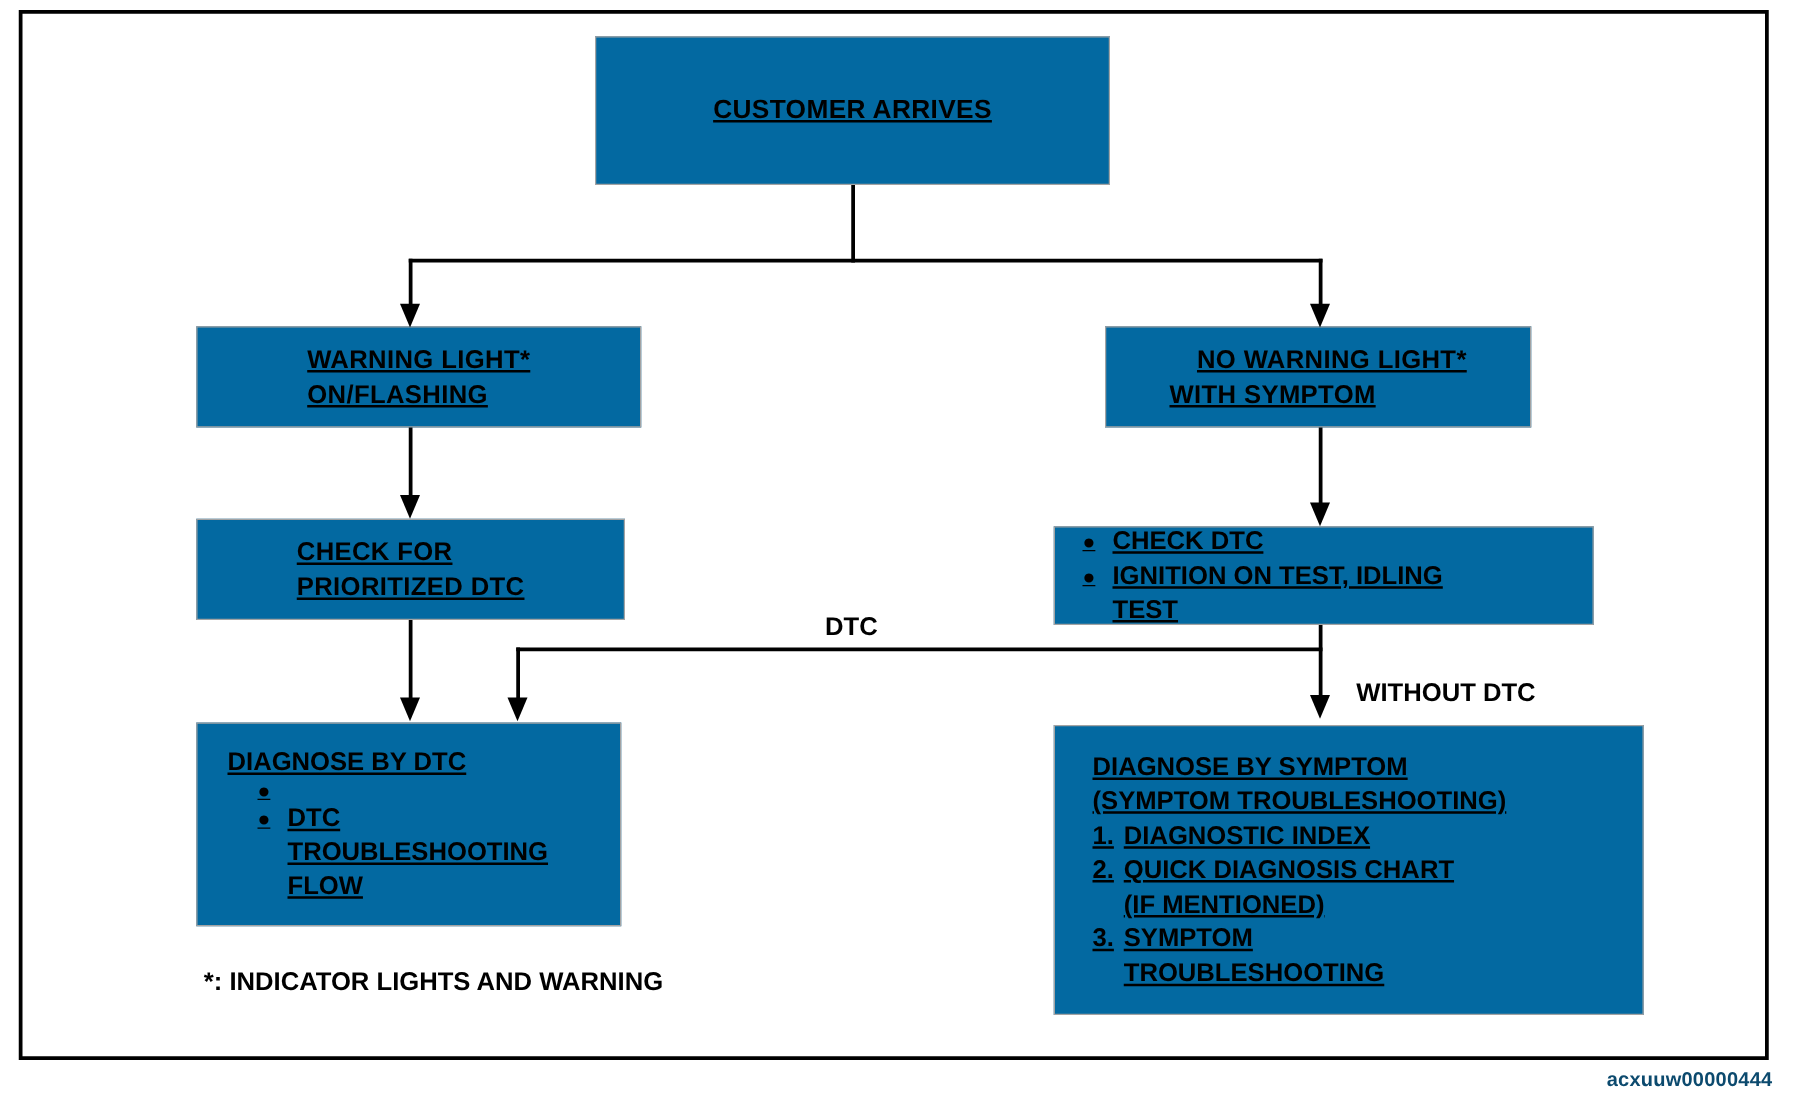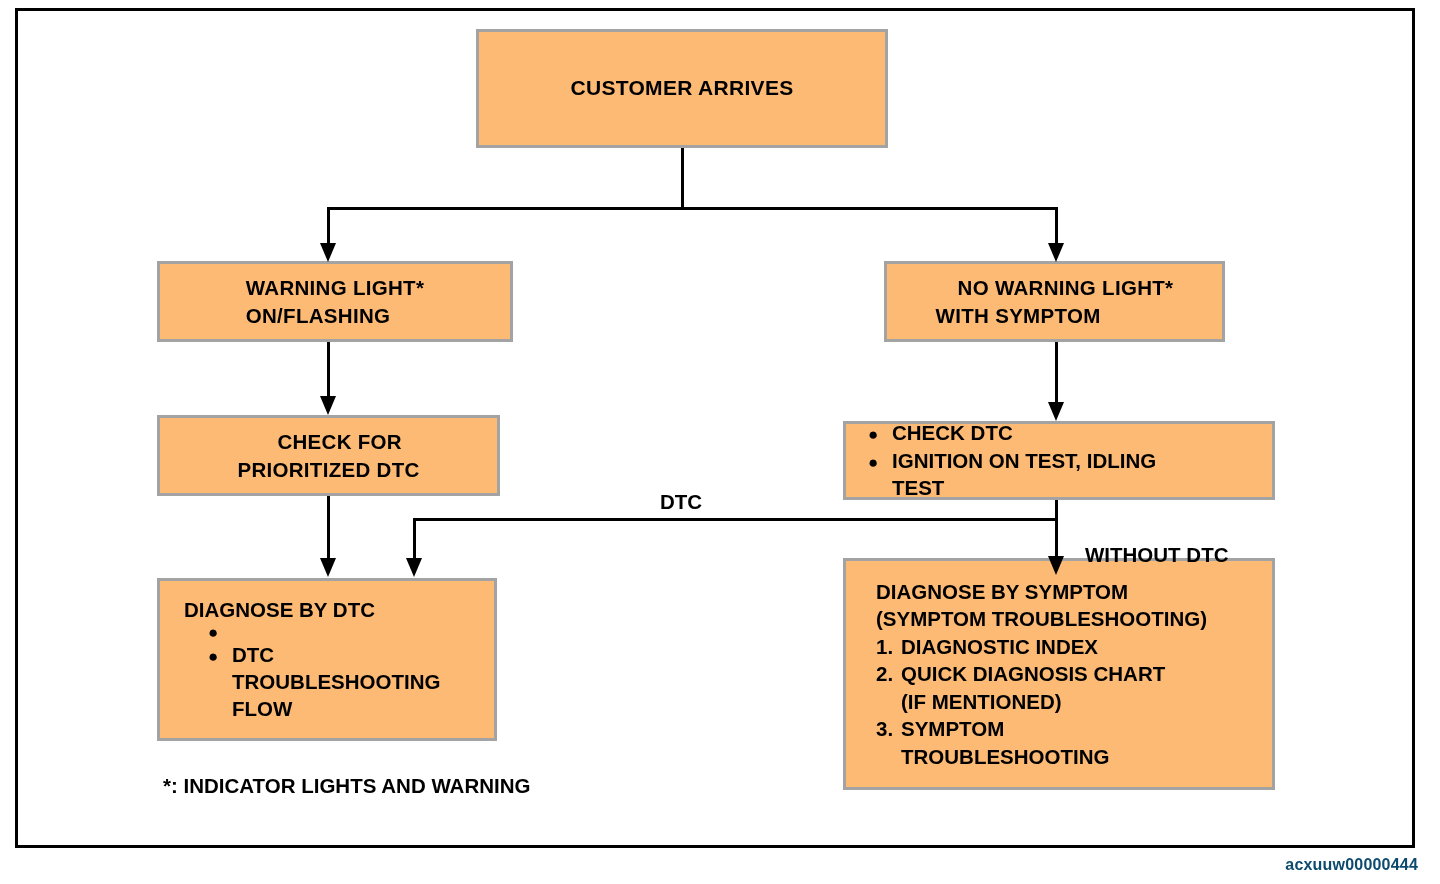--- a/index.html
+++ b/index.html
@@ -27,47 +27,48 @@
     top: 8px;
     width: 1400px;
     height: 840px;
     border: 3px solid #000;
     box-sizing: border-box;
   }
 
   
   .box {
     position: absolute;
-    border: 3px solid #a3a3a3;
+    border: 1px solid #a3a3a3;
     box-sizing: border-box;
-    background: #fdba74;
+    background: #0369a1;
     display: flex;
     flex-direction: column;
     justify-content: center;
+    text-decoration: underline;
   }
   .box.center { align-items: center; text-align: center; }
   .box.left   { align-items: flex-start; text-align: left; }
 
   .box .line {
     font-size: 20.5px;
     font-weight: 700;
     letter-spacing: 0.3px;
     color: #000;
     line-height: 1.34;
     white-space: nowrap;
   }
 
   
   #box-customer-arrives { left: 476px; top: 29px;  width: 412px; height: 119px; }
   #box-warning-light    { left: 157px; top: 261px; width: 356px; height: 81px;  }
   #box-no-warning-light { left: 884px; top: 261px; width: 341px; height: 81px;  }
   #box-check-prioritized{ left: 157px; top: 415px; width: 343px; height: 81px;  }
   #box-check-dtc-tests  { left: 843px; top: 421px; width: 432px; height: 79px;  }
   #box-diagnose-dtc     { left: 157px; top: 578px; width: 340px; height: 163px; }
-  #box-diagnose-symptom { left: 843px; top: 558px; width: 432px; height: 232px; }
+  #box-diagnose-symptom { left: 843px; top: 580px; width: 472px; height: 232px; }
 
   #box-customer-arrives .line { font-size: 21px; }
 
   .box-inner { padding: 0 16px; }
   #box-check-dtc-tests .box-inner { padding: 0 0 0 22px; }
   #box-diagnose-dtc .box-inner    { padding: 0 0 0 24px; }
   #box-diagnose-symptom .box-inner{ padding: 0 0 0 30px; }
 
   
   .bullet-row {
@@ -173,21 +174,21 @@
 
   <div class="box center" id="box-no-warning-light">
     <div class="box-inner">
       <div class="line" style="text-align:left;padding-left:22px;">NO WARNING LIGHT*</div>
       <div class="line" style="text-align:left;">WITH SYMPTOM</div>
     </div>
   </div>
 
   <div class="box center" id="box-check-prioritized">
     <div class="box-inner">
-      <div class="line" style="text-align:left;margin-left:40px;">CHECK FOR</div>
+      <div class="line" style="text-align:left;">CHECK FOR</div>
       <div class="line" style="text-align:left;">PRIORITIZED DTC</div>
     </div>
   </div>
 
   <div class="box left" id="box-check-dtc-tests">
     <div class="box-inner">
       <div class="bullet-row">
         <span class="mark">●</span>
         <span class="txt">CHECK DTC</span>
       </div>

